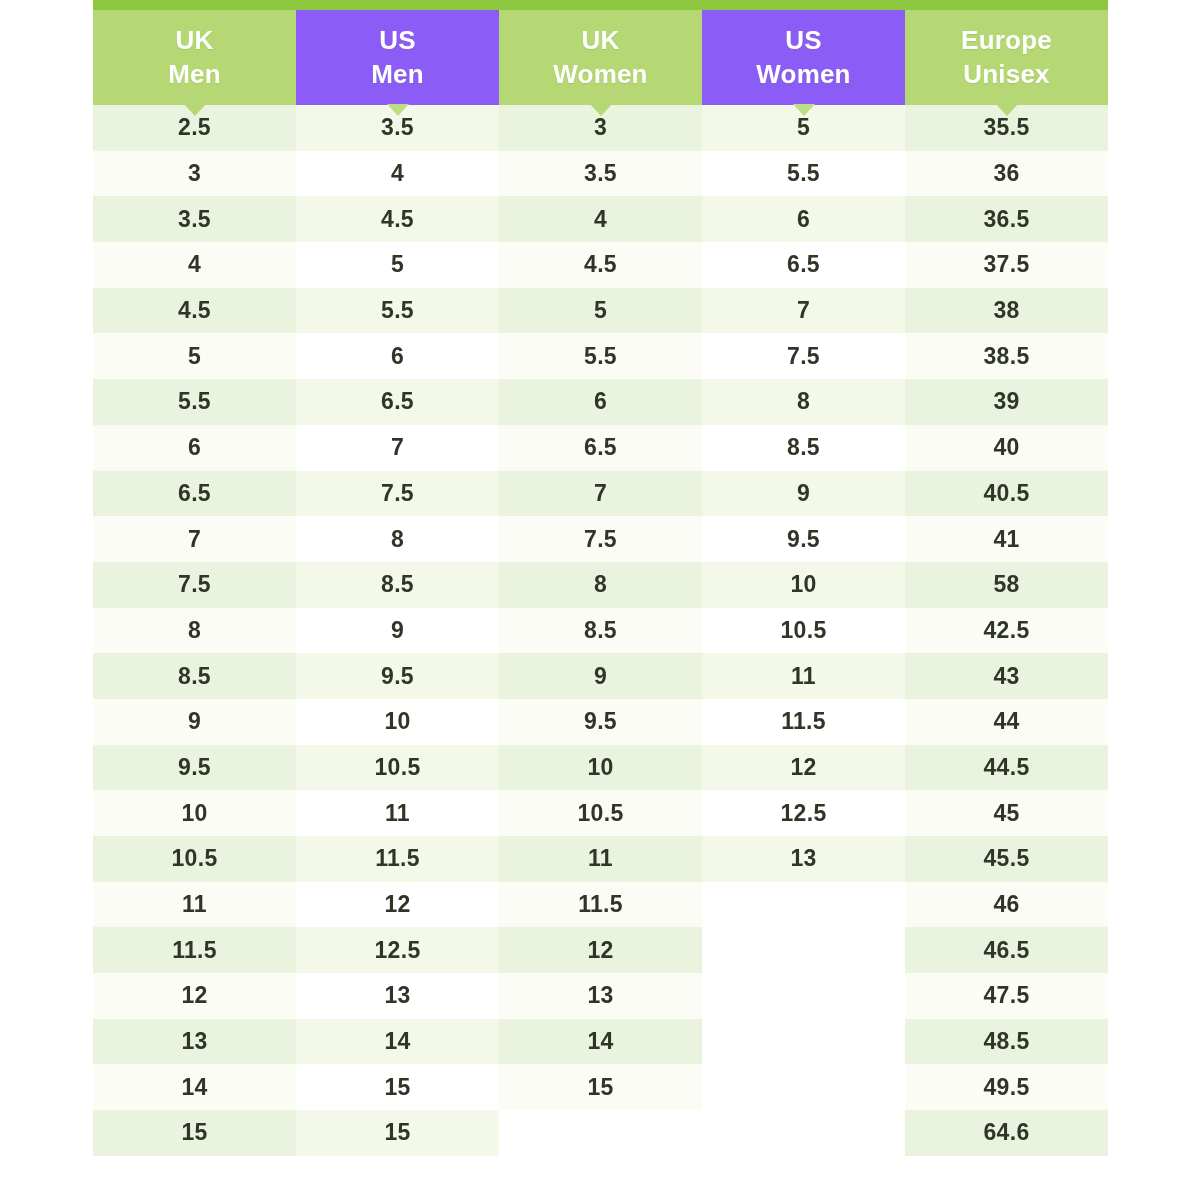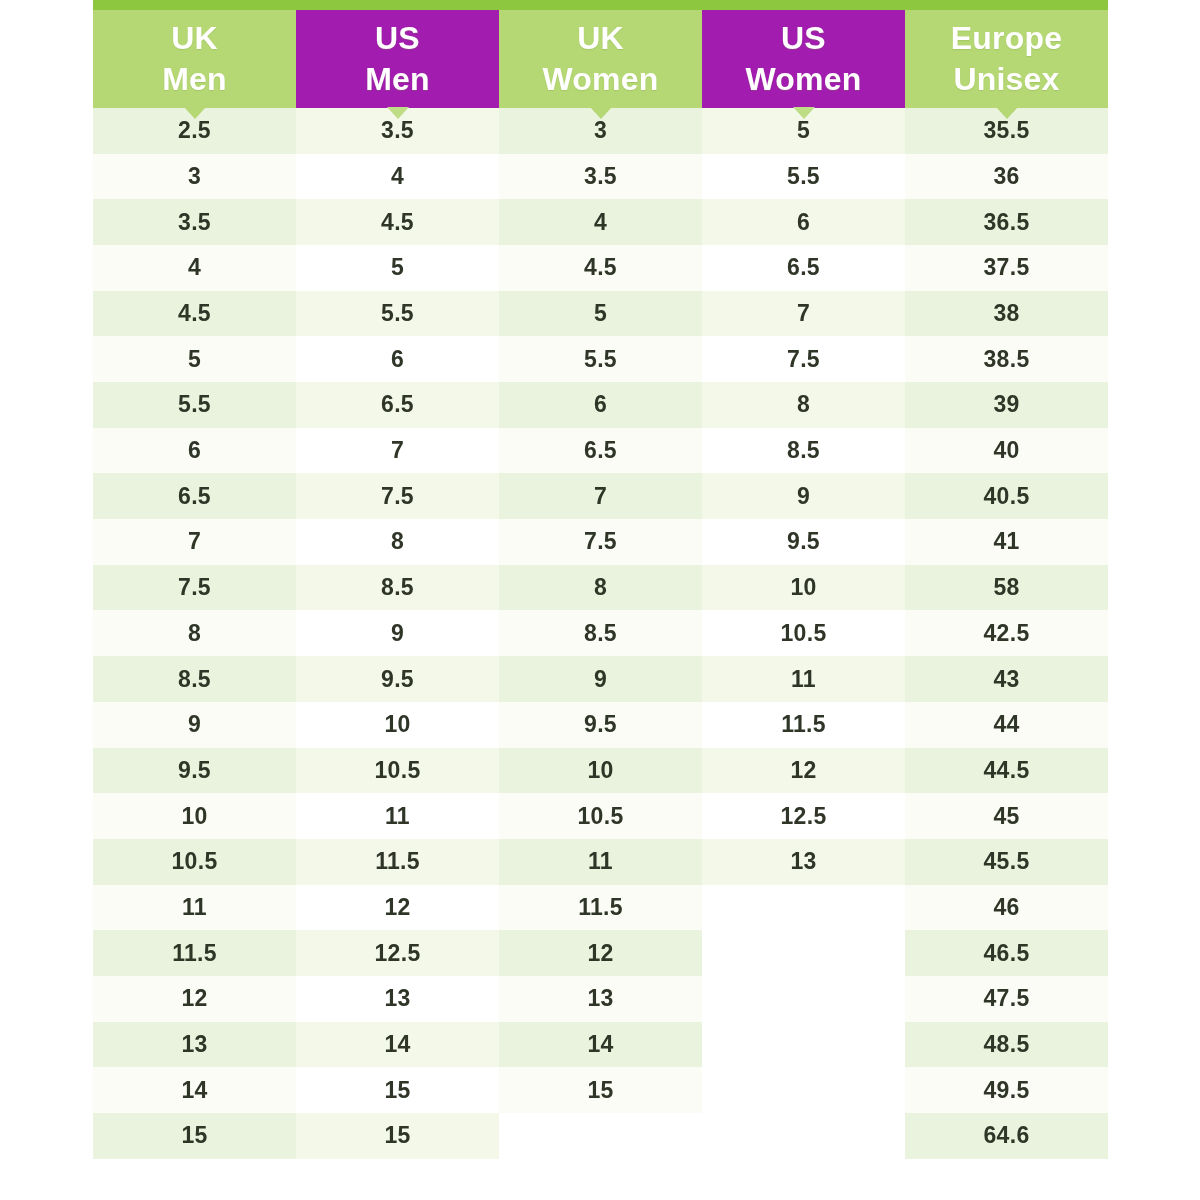--- a/index.html
+++ b/index.html
@@ -41,31 +41,31 @@
   }
 
   table.size-table col { width: 20%; }
 
   
   thead th {
     height: 95px;
     vertical-align: middle;
     text-align: center;
     color: #ffffff;
-    font-size: 32px;
+    font-size: 26px;
     font-weight: bold;
     line-height: 1.28;
     letter-spacing: 0.2px;
     position: relative;
     background: #b5d875;
     padding: 8px;
     text-shadow: 0 1px 1px rgba(110,150,50,0.25);
     margin-top: 13px;
   }
-  thead th.alt { background: #a21caf; }
+  thead th.alt { background: #8b5cf6; }
 
   
   thead th .notch {
     position: absolute;
     left: 50%;
     bottom: -11px;
     margin-left: -11px;
     width: 0; height: 0;
     border-left: 11px solid transparent;
     border-right: 11px solid transparent;

